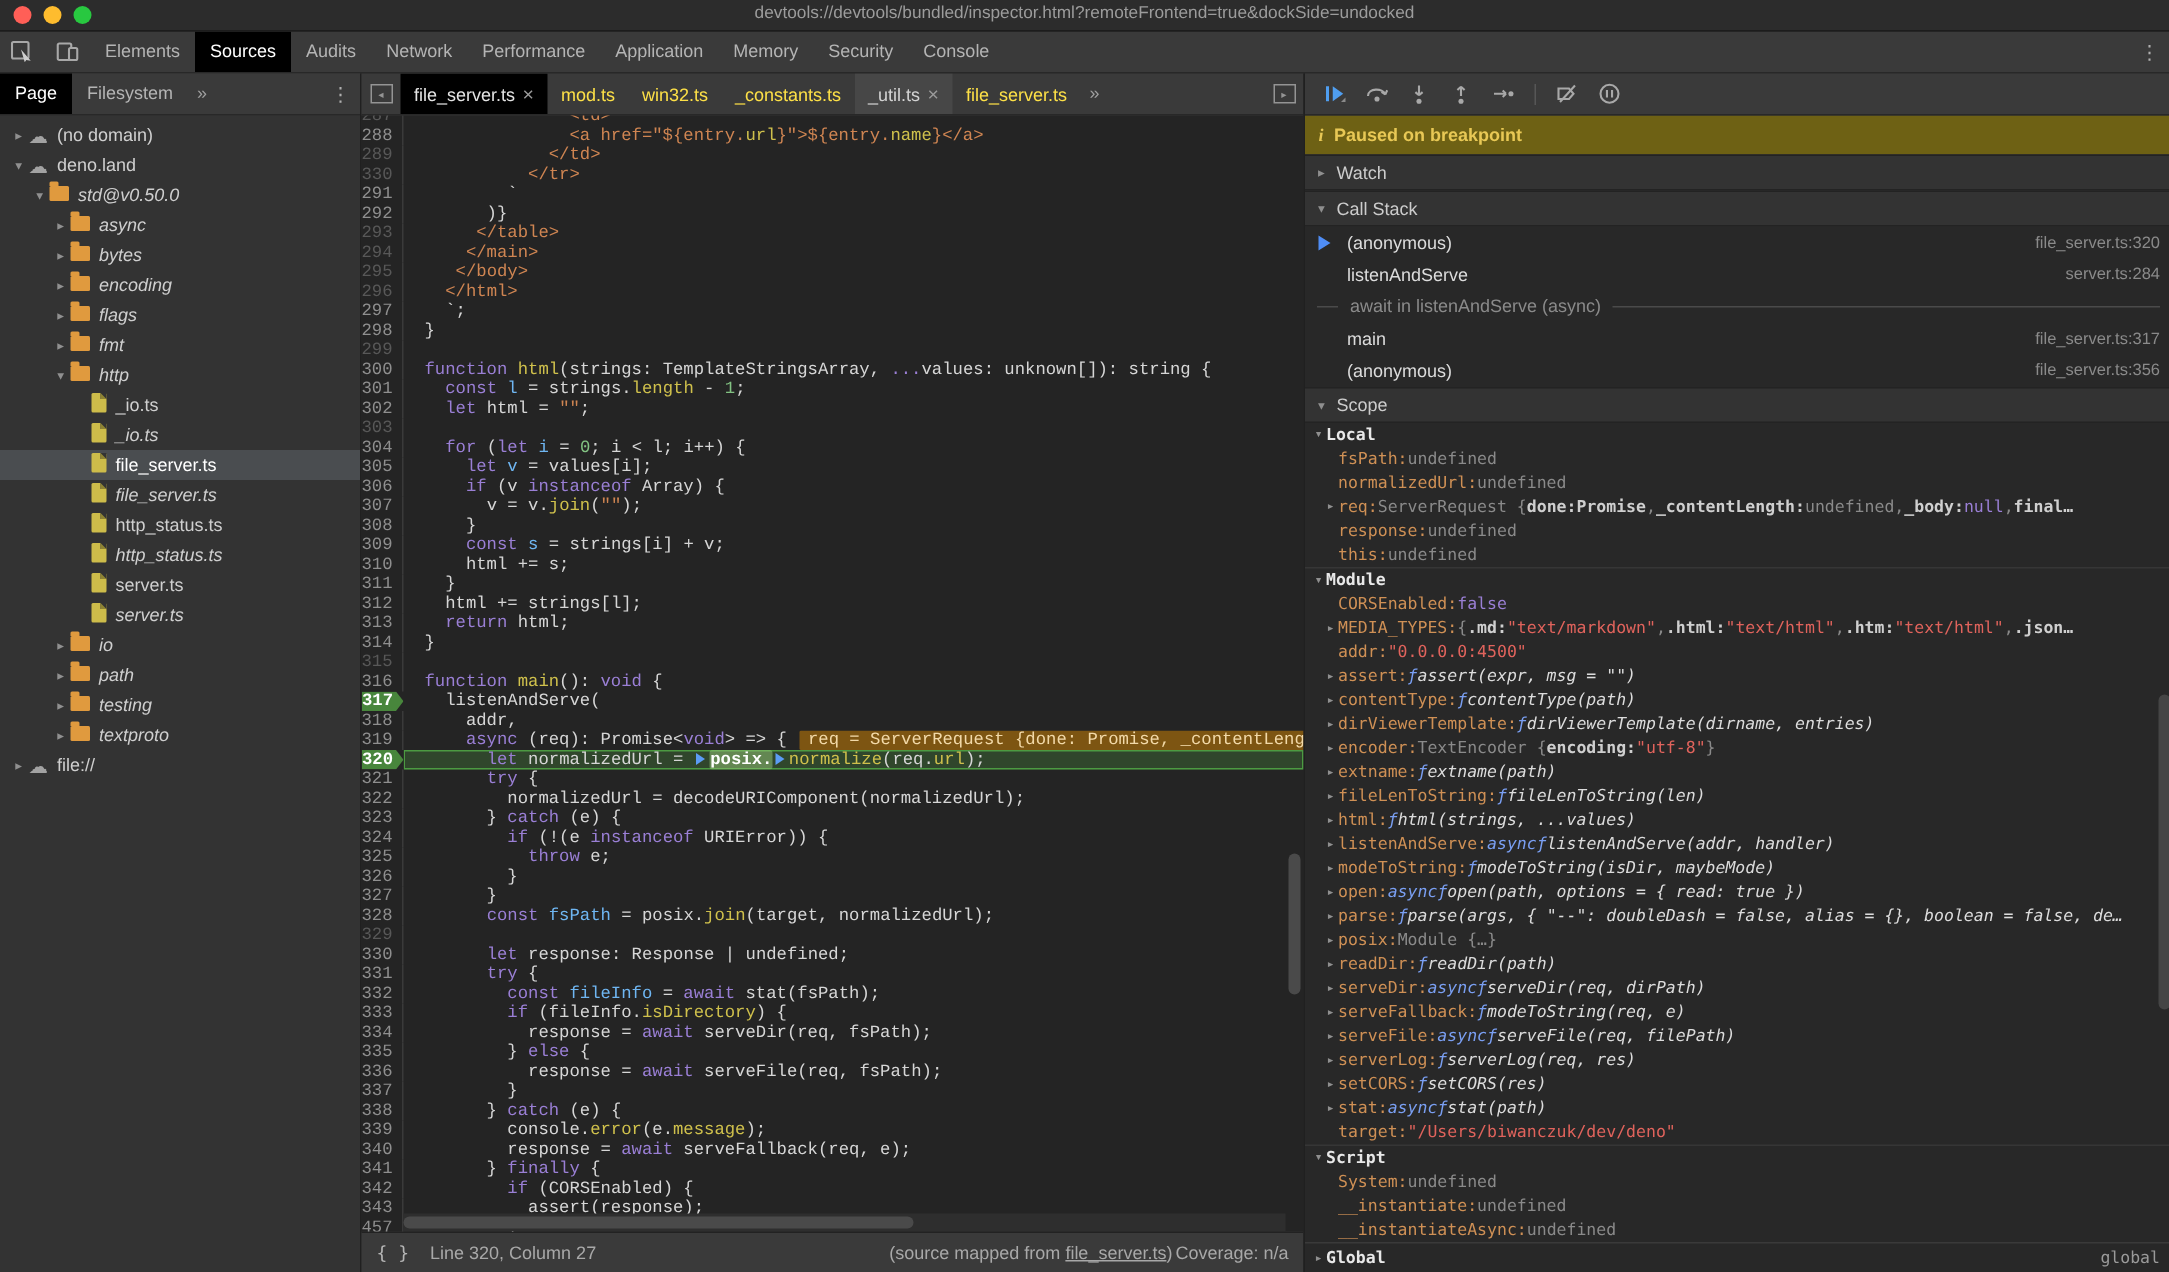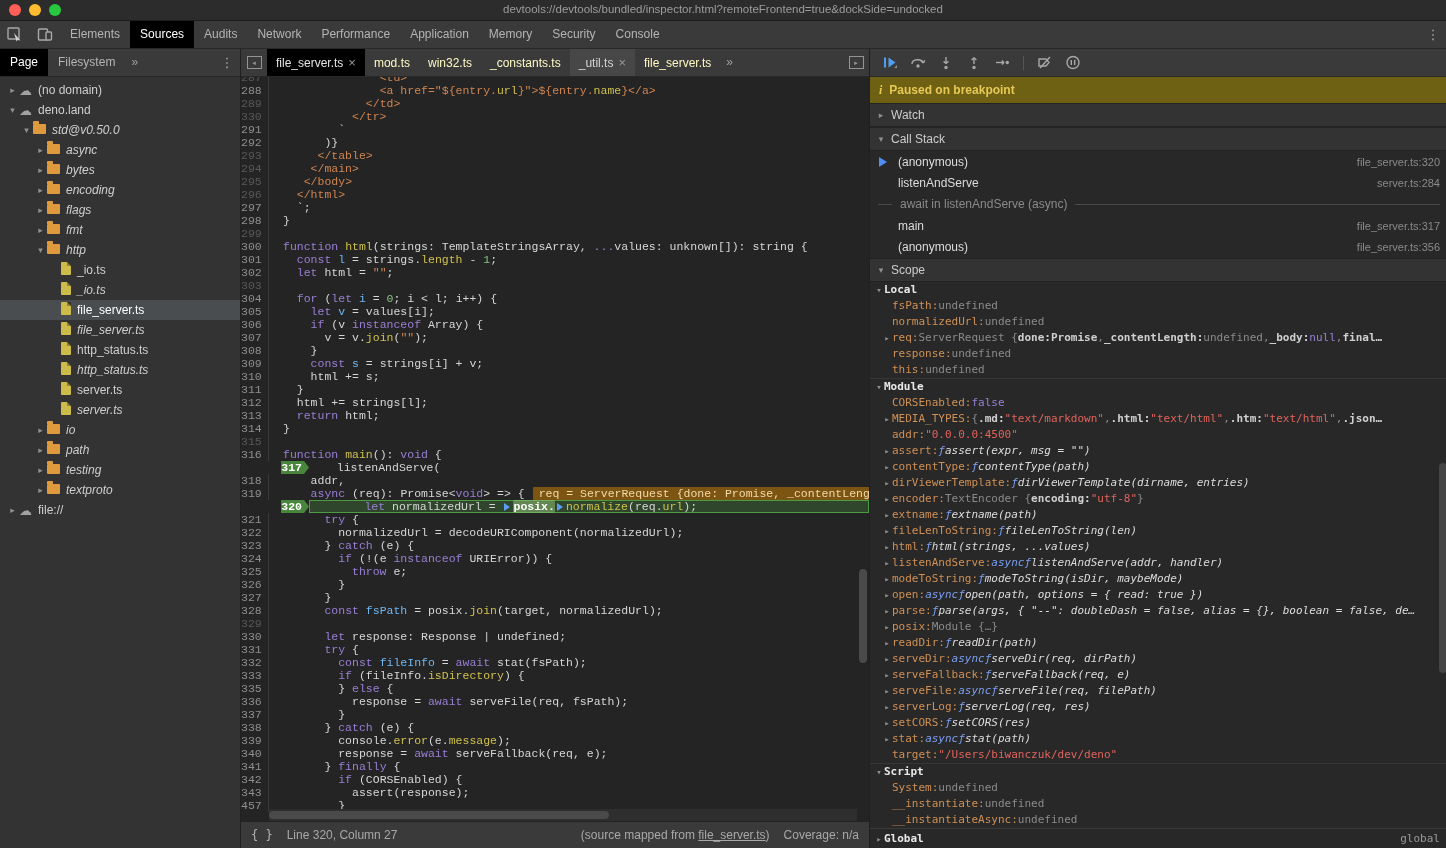--- a/index.html
+++ b/index.html
@@ -32,50 +32,50 @@
   .texp{width:13px;text-align:center;color:#909090;font-size:9px;flex:none;}
   .tico{margin-right:6px;flex:none;}
   .cloudico{color:#a2a2a2;font-size:13px;line-height:13px;}
   .folderico{width:13px;height:10px;background:#e09a3e;border-radius:1px;position:relative;display:inline-block;}
   .folderico::before{content:"";position:absolute;top:-3px;left:0;width:6px;height:3px;background:#e09a3e;border-radius:1px 1px 0 0;}
   .fileico{width:10px;height:13px;background:#cdbc4a;border-radius:1px;position:relative;display:inline-block;}
   .fileico::before{content:"";position:absolute;top:0;right:0;border-left:4px solid #8f8433;border-top:4px solid #333;}
   
   .editor{width:628px;flex:none;display:flex;flex-direction:column;background:#242424;min-height:0;}
   .edtabs{height:27px;background:#3a3a3a;border-bottom:1px solid #282828;display:flex;align-items:stretch;flex:none;overflow:hidden;}
-  .etab{padding:0 9px;display:flex;align-items:center;gap:5px;font-size:12px;color:#fef9c3;white-space:nowrap;}
+  .etab{padding:0 9px;display:flex;align-items:center;gap:5px;font-size:12px;color:#fde047;white-space:nowrap;}
   .etab.act{background:#000;color:#e4e4e4;}
   .etab.hl{background:#474747;color:#d4d4d4;}
   .eclose{color:#9a9a9a;font-size:13px;}
   .navtoggle{width:26px;display:flex;align-items:center;justify-content:center;flex:none;}
   .sqico{width:13px;height:11px;border:1px solid #949494;display:flex;align-items:center;justify-content:center;font-size:7px;color:#949494;}
   
   .code{flex:1;position:relative;overflow:hidden;font-family:Liberation Mono, monospace;font-size:11.5px;}
   .codelines{margin-top:-6px;}
   .cl{height:13px;line-height:13px;display:flex;white-space:pre;}
   .ln{width:28px;flex:none;text-align:right;padding-right:7px;color:#8f8f8f;border-right:1px solid #3a3a3a;box-sizing:border-box;}
   .cl.dim .ln{color:#585858;}
   .ln.tag{background:#48863c;color:#fff;font-weight:bold;border-right:none;
-    clip-path:polygon(0 0,calc(100% - 5px) 0,100% 50%,calc(100% - 5px) 100%,0 100%);margin-left:40px;}
+    clip-path:polygon(0 0,calc(100% - 5px) 0,100% 50%,calc(100% - 5px) 100%,0 100%);}
   .lc{flex:1;padding-left:14px;overflow:hidden;color:#d6d6d6;}
   .cl.cur .lc{background:rgba(74,138,62,.34);box-shadow:inset 0 0 0 1px #4c9a42;}
   .tw{color:#d6d6d6;} .tk{color:#9a7fd5;} .ts{color:#cf8552;} .tp{color:#cfc04c;}
   .tn{color:#82c282;} .tc{color:#6fb6f2;}
   .tokbox{background:rgba(150,200,120,.5);color:#fff;font-weight:bold;border-radius:2px;}
   .stepmark{display:inline-block;width:0;height:0;border-left:6px solid #5b9cf5;border-top:4px solid transparent;border-bottom:4px solid transparent;margin:0 3px 0 2px;vertical-align:-1px;}
   .widget{display:inline-block;background:#7d5512;color:#f2d9a8;padding:0 6px;margin-left:8px;border-radius:1px;}
   .vscroll{position:absolute;top:0;right:0;bottom:12px;width:12px;}
   .vthumb{position:absolute;top:492px;height:94px;left:2px;right:2px;background:#4a4a4a;border-radius:5px;}
   .hscroll{position:absolute;bottom:0;left:28px;right:12px;height:12px;background:#2e2e2e;}
   .hthumb{position:absolute;left:0;width:340px;top:2px;bottom:2px;background:#4a4a4a;border-radius:5px;}
   
   .statusbar{height:26px;flex:none;background:#3a3a3a;border-top:1px solid #222;display:flex;align-items:center;font-size:12px;color:#a8a8a8;padding:0 10px;}
   .braces{font-family:"DejaVu Sans Mono",monospace;color:#b5b5b5;margin-right:14px;}
   .smap a, .smap .lnk{color:#a8a8a8;text-decoration:underline;}
-  .cov{margin-left:14px;}
+  .cov{margin-left:2px;}
   
   .rightpanel{width:578px;flex:none;display:flex;flex-direction:column;background:#282828;border-left:1px solid #202020;min-height:0;}
   .dbgtoolbar{height:27px;background:#3a3a3a;border-bottom:1px solid #282828;display:flex;align-items:center;padding-left:8px;gap:4px;flex:none;}
   .dico{width:24px;height:22px;display:flex;align-items:center;justify-content:center;}
   .dsep{width:1px;height:14px;background:#565656;margin:0 5px;}
   .dbgbody{flex:1;position:relative;overflow:hidden;display:flex;flex-direction:column;}
   .banner{height:26px;flex:none;background:#6e6114;color:#e8c855;display:flex;align-items:center;font-size:12px;font-weight:bold;padding-left:9px;gap:7px;}
   .binfo{font-style:italic;font-family:"Liberation Serif",serif;font-weight:bold;font-size:12px;}
   .sechead{height:22px;flex:none;background:#333;border-bottom:1px solid #232323;border-top:1px solid #232323;display:flex;align-items:center;padding-left:6px;font-size:12px;color:#cccccc;}
   .sechead .exp{margin-right:5px;}
@@ -342,20 +342,21 @@
             <div class="cl"><span class="ln">324</span><span class="lc"><span class="tw">        </span><span class="tk">if</span><span class="tw"> (!(</span><span class="tw">e</span><span class="tw"> </span><span class="tk">instanceof</span><span class="tw"> </span><span class="tw">URIError</span><span class="tw">)) {</span></span></div>
             <div class="cl"><span class="ln">325</span><span class="lc"><span class="tw">          </span><span class="tk">throw</span><span class="tw"> </span><span class="tw">e</span><span class="tw">;</span></span></div>
             <div class="cl"><span class="ln">326</span><span class="lc"><span class="tw">        }</span></span></div>
             <div class="cl"><span class="ln">327</span><span class="lc"><span class="tw">      }</span></span></div>
             <div class="cl"><span class="ln">328</span><span class="lc"><span class="tw">      </span><span class="tk">const</span><span class="tw"> </span><span class="tc">fsPath</span><span class="tw"> = </span><span class="tw">posix</span><span class="tw">.</span><span class="tp">join</span><span class="tw">(</span><span class="tw">target</span><span class="tw">, </span><span class="tw">normalizedUrl</span><span class="tw">);</span></span></div>
             <div class="cl dim"><span class="ln">329</span><span class="lc"></span></div>
             <div class="cl"><span class="ln">330</span><span class="lc"><span class="tw">      </span><span class="tk">let</span><span class="tw"> </span><span class="tw">response</span><span class="tw">: </span><span class="tw">Response</span><span class="tw"> | </span><span class="tw">undefined</span><span class="tw">;</span></span></div>
             <div class="cl"><span class="ln">331</span><span class="lc"><span class="tw">      </span><span class="tk">try</span><span class="tw"> {</span></span></div>
             <div class="cl"><span class="ln">332</span><span class="lc"><span class="tw">        </span><span class="tk">const</span><span class="tw"> </span><span class="tc">fileInfo</span><span class="tw"> = </span><span class="tk">await</span><span class="tw"> </span><span class="tw">stat</span><span class="tw">(</span><span class="tw">fsPath</span><span class="tw">);</span></span></div>
             <div class="cl"><span class="ln">333</span><span class="lc"><span class="tw">        </span><span class="tk">if</span><span class="tw"> (</span><span class="tw">fileInfo</span><span class="tw">.</span><span class="tp">isDirectory</span><span class="tw">) {</span></span></div>
+            <div class="cl"><span class="ln">334</span><span class="lc"><span class="tw">          </span><span class="tw">response</span><span class="tw"> = </span><span class="tk">await</span><span class="tw"> </span><span class="tw">serveDir</span><span class="tw">(</span><span class="tw">req</span><span class="tw">, </span><span class="tw">fsPath</span><span class="tw">);</span></span></div>
             <div class="cl"><span class="ln">335</span><span class="lc"><span class="tw">        } </span><span class="tk">else</span><span class="tw"> {</span></span></div>
             <div class="cl"><span class="ln">336</span><span class="lc"><span class="tw">          </span><span class="tw">response</span><span class="tw"> = </span><span class="tk">await</span><span class="tw"> </span><span class="tw">serveFile</span><span class="tw">(</span><span class="tw">req</span><span class="tw">, </span><span class="tw">fsPath</span><span class="tw">);</span></span></div>
             <div class="cl"><span class="ln">337</span><span class="lc"><span class="tw">        }</span></span></div>
             <div class="cl"><span class="ln">338</span><span class="lc"><span class="tw">      } </span><span class="tk">catch</span><span class="tw"> (</span><span class="tw">e</span><span class="tw">) {</span></span></div>
             <div class="cl"><span class="ln">339</span><span class="lc"><span class="tw">        </span><span class="tw">console</span><span class="tw">.</span><span class="tp">error</span><span class="tw">(</span><span class="tw">e</span><span class="tw">.</span><span class="tp">message</span><span class="tw">);</span></span></div>
             <div class="cl"><span class="ln">340</span><span class="lc"><span class="tw">        </span><span class="tw">response</span><span class="tw"> = </span><span class="tk">await</span><span class="tw"> </span><span class="tw">serveFallback</span><span class="tw">(</span><span class="tw">req</span><span class="tw">, </span><span class="tw">e</span><span class="tw">);</span></span></div>
             <div class="cl"><span class="ln">341</span><span class="lc"><span class="tw">      } </span><span class="tk">finally</span><span class="tw"> {</span></span></div>
             <div class="cl"><span class="ln">342</span><span class="lc"><span class="tw">        </span><span class="tk">if</span><span class="tw"> (</span><span class="tw">CORSEnabled</span><span class="tw">) {</span></span></div>
             <div class="cl"><span class="ln">343</span><span class="lc"><span class="tw">          </span><span class="tw">assert</span><span class="tw">(</span><span class="tw">response</span><span class="tw">);</span></span></div>
             <div class="cl"><span class="ln">457</span><span class="lc"><span class="tw">        }</span></span></div>
@@ -619,21 +620,21 @@
               <span class="exp">▸</span>
               <span class="pname">serveDir: </span>
               <span class="vfn">async </span>
               <span class="vfn">ƒ </span>
               <span class="vsig">serveDir(req, dirPath)</span>
             </div>
             <div class="srow prop">
               <span class="exp">▸</span>
               <span class="pname">serveFallback: </span>
               <span class="vfn">ƒ </span>
-              <span class="vsig">serveFallback(req, e)</span>
+              <span class="vsig">modeToString(req, e)</span>
             </div>
             <div class="srow prop">
               <span class="exp">▸</span>
               <span class="pname">serveFile: </span>
               <span class="vfn">async </span>
               <span class="vfn">ƒ </span>
               <span class="vsig">serveFile(req, filePath)</span>
             </div>
             <div class="srow prop">
               <span class="exp">▸</span>

